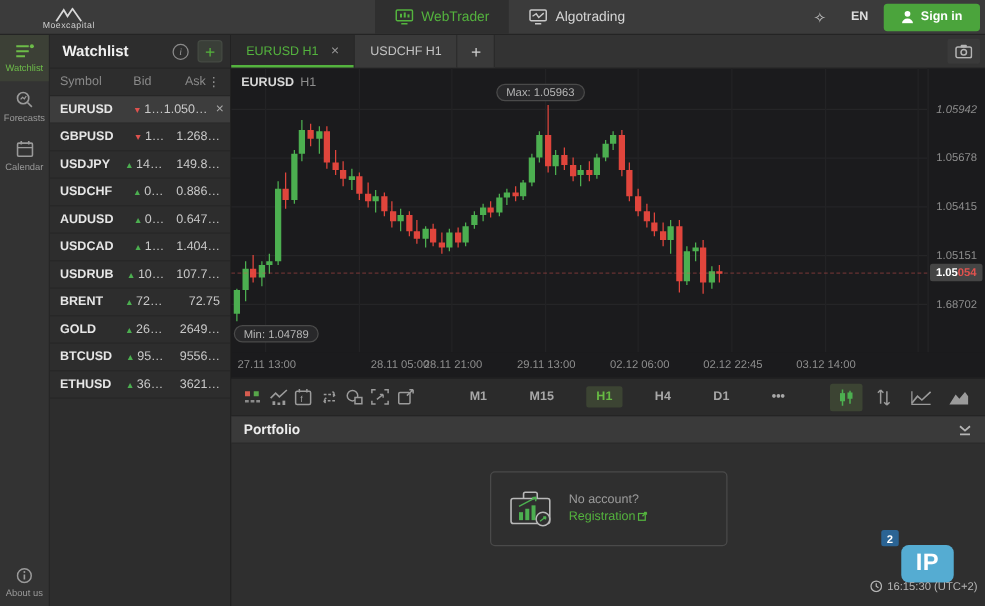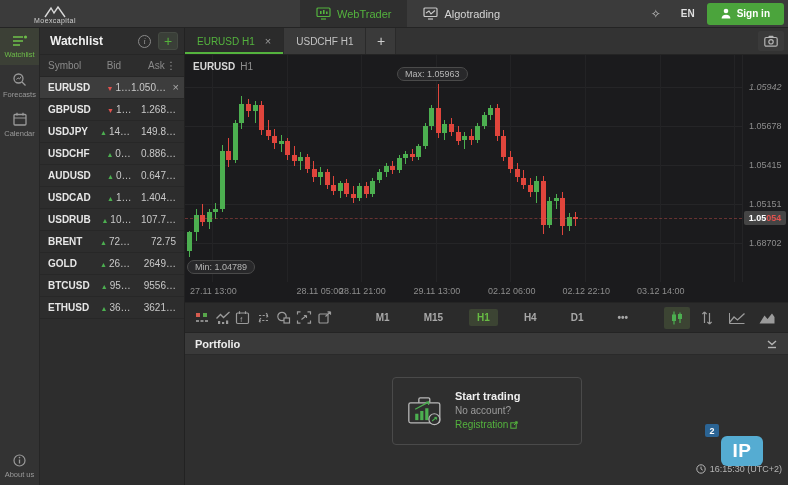--- a/index.html
+++ b/index.html
@@ -437,21 +437,21 @@
           <div class="ptick" style="top: 183px;">1.68702</div>
         </div>
     </div>
 
     <div class="taxis" id="taxis">
         <div class="ttick" style="left: 5px;">27.11 13:00</div>
         <div class="ttick" style="left: 79.5px; margin-left: 32px;">28.11 05:00</div>
         <div class="ttick" style="left: 154px;">28.11 21:00</div>
         <div class="ttick" style="left: 228.5px;">29.11 13:00</div>
         <div class="ttick" style="left: 303px;">02.12 06:00</div>
-        <div class="ttick" style="left: 377.5px;">02.12 22:10</div>
+        <div class="ttick" style="left: 377.5px;">02.12 22:45</div>
         <div class="ttick" style="left: 452px;">03.12 14:00</div>
       </div>
 
     <div class="toolbar">
       <span class="tool">
         <svg width="16" height="15" viewBox="0 0 16 15">
             <rect x="2" y="3" width="4" height="4" fill="#d65c4f"></rect>
             <rect x="9" y="3" width="4" height="4" fill="#57a64a"></rect>
             <rect x="2" y="10" width="3" height="2" fill="#8a8a8a"></rect>
             <rect x="6.5" y="10" width="3" height="2" fill="#8a8a8a"></rect>
@@ -553,21 +553,20 @@
             <rect x="2" y="9" width="34" height="22" rx="2" fill="none" stroke="#b9b9b9" stroke-width="1.4"></rect>
             <path d="M13 9 V5 a1.5 1.5 0 0 1 1.5 -1.5 h9 a1.5 1.5 0 0 1 1.5 1.5 V9" fill="none" stroke="#b9b9b9" stroke-width="1.4"></path>
             <rect x="9" y="21" width="3.5" height="7" fill="#4caf50"></rect>
             <rect x="14.5" y="18" width="3.5" height="10" fill="#4caf50"></rect>
             <rect x="20" y="15" width="3.5" height="13" fill="#4caf50"></rect>
             <path d="M9 16 L24 8 M24 8 l-3.4 0.4 M24 8 l-0.4 3.4" fill="none" stroke="#4caf50" stroke-width="1.3"></path>
             <circle cx="30" cy="27" r="6" fill="#2f2f2f" stroke="#b9b9b9" stroke-width="1.3"></circle>
             <path d="M27.5 29 L32.5 25 M32.5 25 l-2.4 0.3 M32.5 25 l-0.3 2.4" fill="none" stroke="#4caf50" stroke-width="1.2"></path>
           </svg>
           <div class="sc-text">
-            <div class="sc-title">Start trading</div>
             <div><span>No account? </span><span class="green-link">Registration</span><span class="ext-ico"><svg width="8" height="8" viewBox="0 0 8 8">
                     <rect x="0.8" y="1.8" width="5.4" height="5.4" fill="none" stroke="#54b33e" stroke-width="1"></rect>
                     <path d="M4 4 L7.2 0.8 M7.2 0.8 l-2 0 M7.2 0.8 l0 2" fill="none" stroke="#54b33e" stroke-width="1"></path>
                   </svg></span></div>
           </div>
         </div>
       </div>
     </div>
   </div>
 </div>

